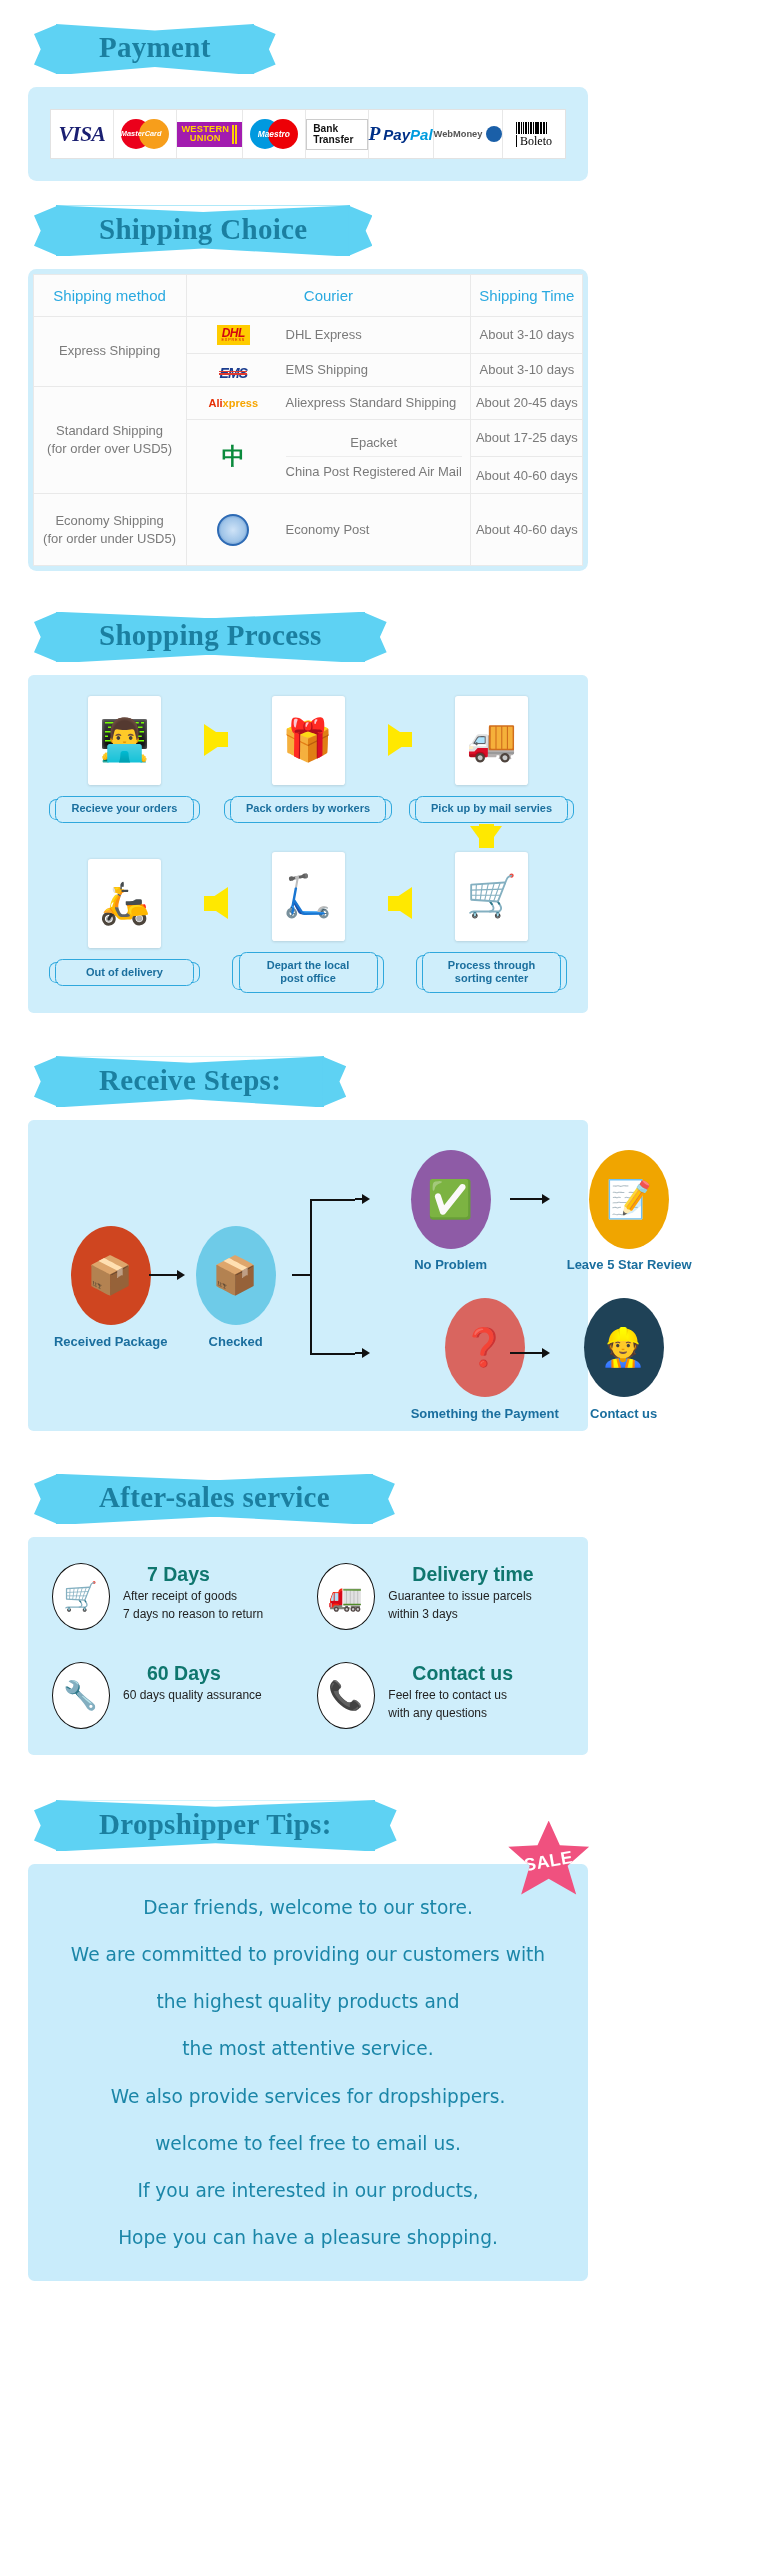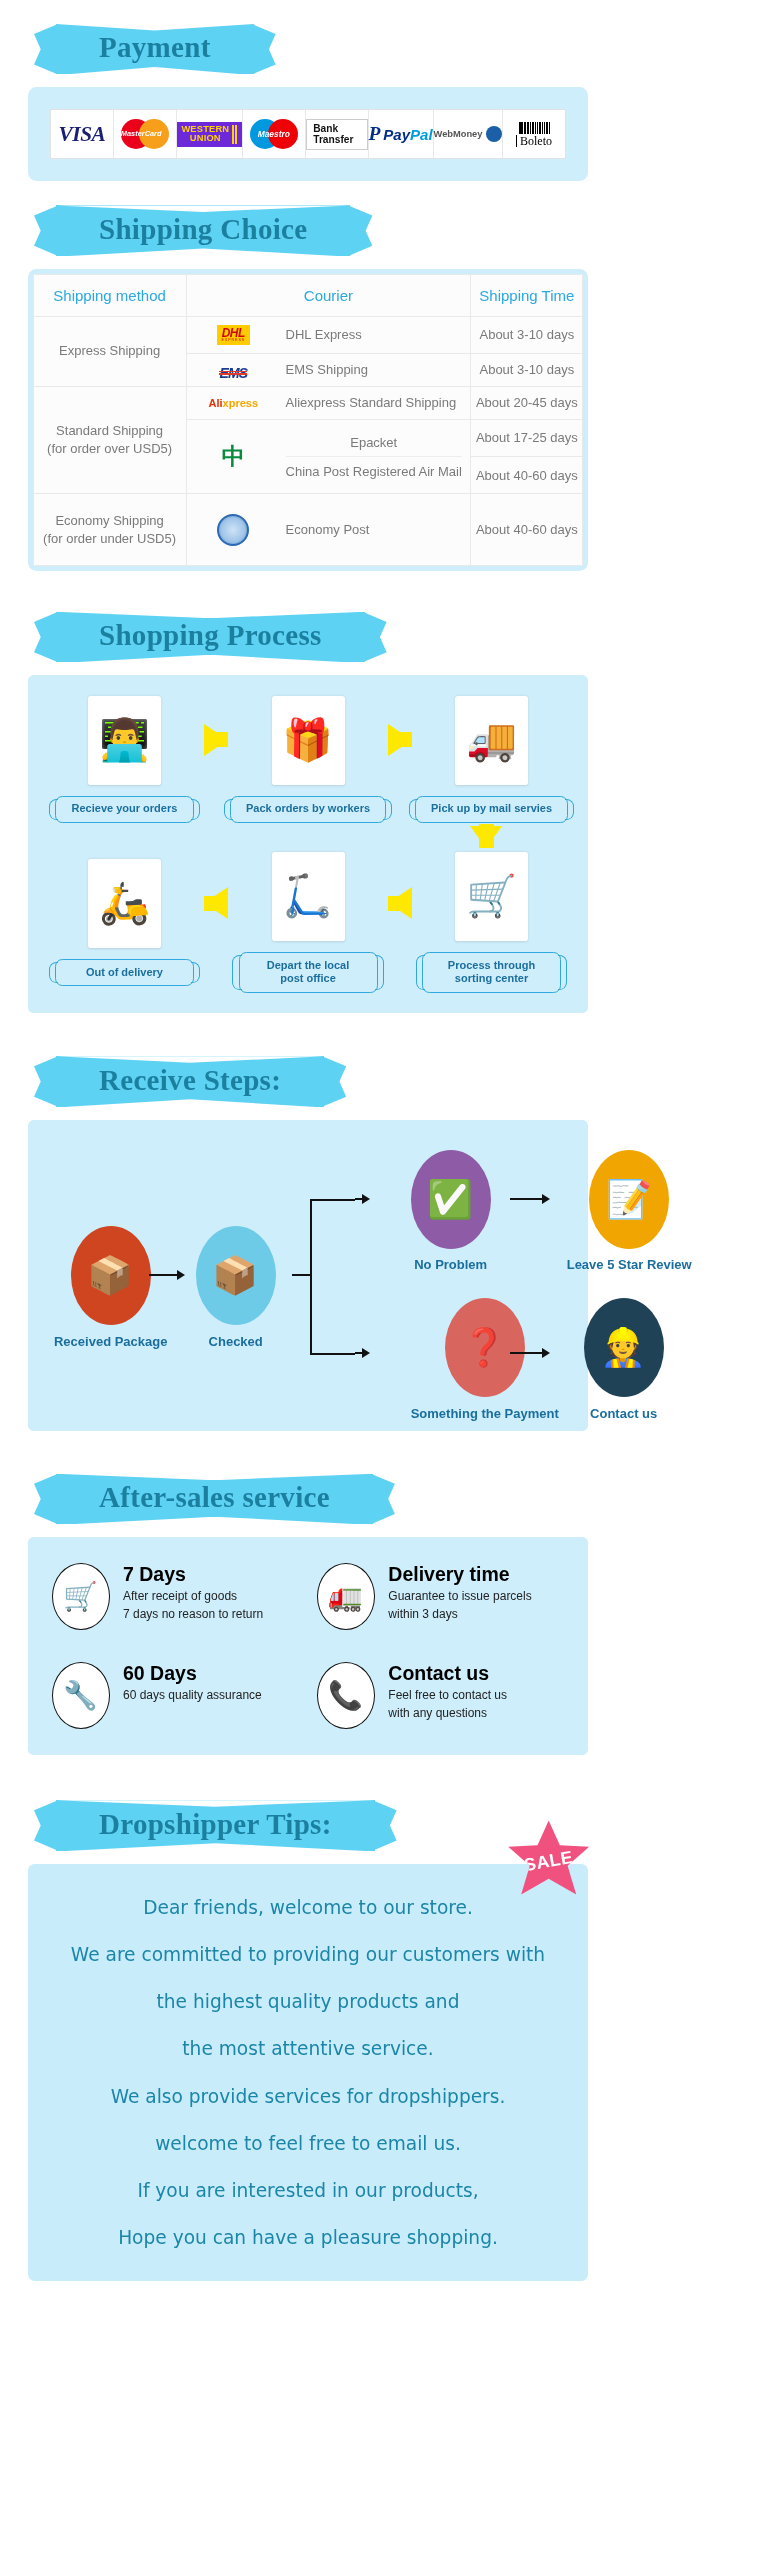--- a/index.html
+++ b/index.html
@@ -68,42 +68,42 @@
 
   .visa { font-family: "Liberation Serif", serif; font-style: italic; font-weight: 700;
           font-size: 21.4px; color: #1a1f71; letter-spacing: -0.5px; }
   .mc { position: relative; width: 48px; height: 30px; }
   .mc i { position: absolute; top: 0; width: 30px; height: 30px; border-radius: 50%; display: block; }
   .mc .l { left: 0; background: #eb001b; }
   .mc .r { right: 0; background: #f79e1b; }
   .mc .mid { position: absolute; left: 0; right: 0; top: 0; height: 30px;
              text-align: left; line-height: 30px; font-size: 7.4px; font-weight: 700;
              font-style: italic; color: #fff; z-index: 3; }
-  .wu { background: #6d28d9; padding: 2.8px 4.6px; display: flex; align-items: center; gap: 2.8px; }
+  .wu { background: #a21caf; padding: 2.8px 4.6px; display: flex; align-items: center; gap: 2.8px; }
   .wu span { color: #ffd200; font-weight: 700; font-size: 9.3px; line-height: 9.3px;
              text-align: center; display: block; letter-spacing: 0.2px; }
   .wu .bars { display: flex; gap: 1.4px; }
   .wu .bars b { display: block; width: 1.9px; height: 19.5px; background: #ffd200; }
   .maestro { position: relative; width: 48px; height: 30px; }
   .maestro i { position: absolute; top: 0; width: 30px; height: 30px; border-radius: 50%; }
   .maestro .l { left: 0; background: #0099df; }
   .maestro .r { right: 0; background: #ed0006; }
   .maestro .mid { position: absolute; left: 0; right: 0; top: 0; height: 30px;
                   text-align: center; line-height: 30px; font-size: 8.4px; font-weight: 700;
                   font-style: italic; color: #fff; z-index: 3; }
   .bank { border: 0.9px solid #ccc; padding: 3.7px 6.5px; font-size: 10.2px; font-weight: 700; color: #111; }
   .paypal { display: flex; align-items: center; gap: 2.8px; }
   .paypal .pp-p { font-family: "Liberation Serif", serif; font-weight: 700; font-style: italic;
                   font-size: 19.5px; color: #003087; }
   .paypal .pp-t { font-weight: 700; font-style: italic; font-size: 15px; color: #009cde; }
   .paypal .pp-t b { color: #003087; }
   .wm { display: flex; align-items: center; gap: 3.7px; }
   .wm .wm-t { font-size: 9.3px; font-weight: 700; color: #555; }
   .wm .wm-o { width: 16px; height: 16px; border-radius: 50%; background: #1a5fa8; }
-  .boleto { display: flex; flex-direction: column; align-items: center; }
+  .boleto { display: flex; flex-direction: column; }
   .boleto .bc { display: flex; gap: 0.9px; margin-bottom: 0.9px; }
   .boleto .bc b { display: block; width: 0.9px; height: 12px; background: #000; }
   .boleto .bc b.w { width: 2.3px; }
   .boleto .bl { font-family: "Liberation Serif", serif; font-size: 12px; color: #000;
                 border-left: 1.9px solid #000; padding-left: 2.8px; line-height: 1; }
 
   
   .ship-outer { margin: 3.7px 28px 0 28px; background: #cfeefb; border-radius: 8.4px; padding: 4.6px; }
   table.ship { width: 100%; border-collapse: collapse; background: #fcfcfc; }
   table.ship th, table.ship td {
@@ -194,21 +194,21 @@
   .branch .h { position: absolute; height: 1.9px; background: #111; }
 
   
   .svc-grid { display: grid; grid-template-columns: 1fr 1fr; gap: 32px 18.6px; }
   .svc { display: flex; align-items: flex-start; gap: 13px; }
   .svc .circ {
     width: 58px; height: 67px; min-width: 58px; border-radius: 50%;
     border: 1.9px solid #111; background: #fff;
     display: flex; align-items: center; justify-content: center; font-size: 28px;
   }
-  .svc h4 { color: #000000; font-size: 19.5px; font-weight: 700; line-height: 1.15; margin-bottom: 2.8px; }
+  .svc h4 { color: #0f766e; font-size: 19.5px; font-weight: 700; line-height: 1.15; margin-bottom: 2.8px; margin-left: 24px; }
   .svc p { font-size: 12px; color: #222; line-height: 1.45; }
 
   
   .tips-wrap { position: relative; margin: 3.7px 28px 0 28px; }
   .star {
     position: absolute; right: -3.7px; top: -43px; width: 86px; height: 82px;
     background: #f0517f; display: flex; align-items: center; justify-content: center;
     clip-path: polygon(50% 0%, 63% 30%, 97% 32%, 72% 55%, 82% 90%, 50% 71%, 18% 90%, 28% 55%, 3% 32%, 37% 30%);
     z-index: 5;
   }

